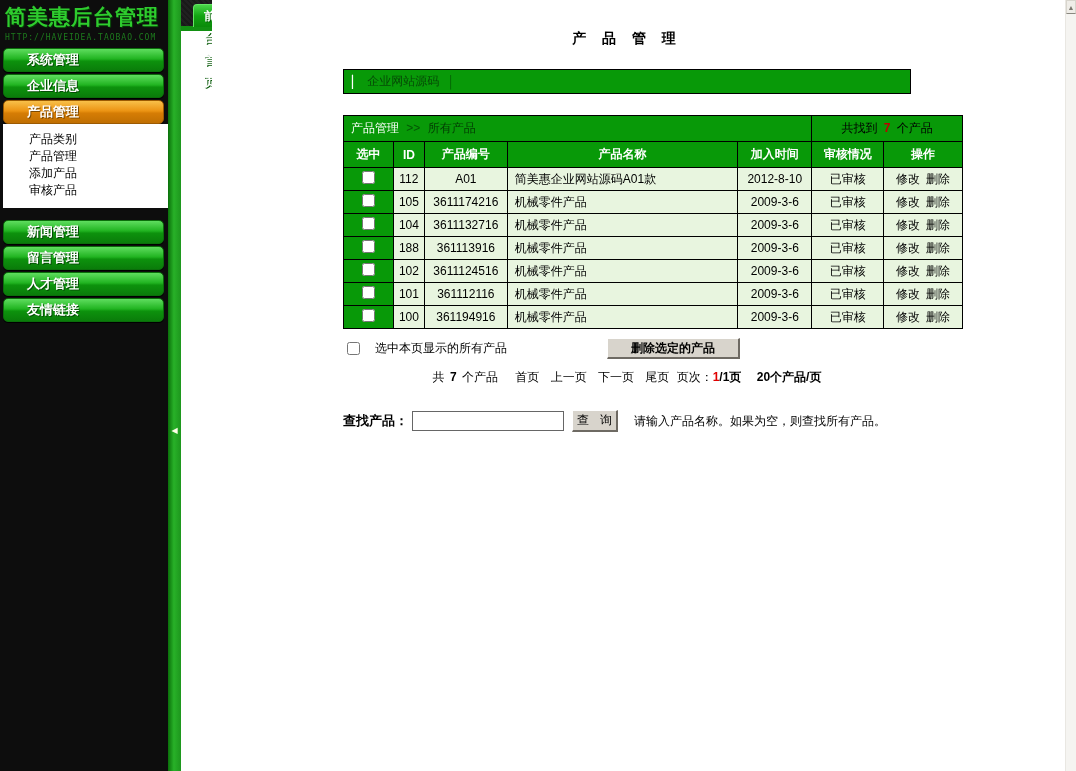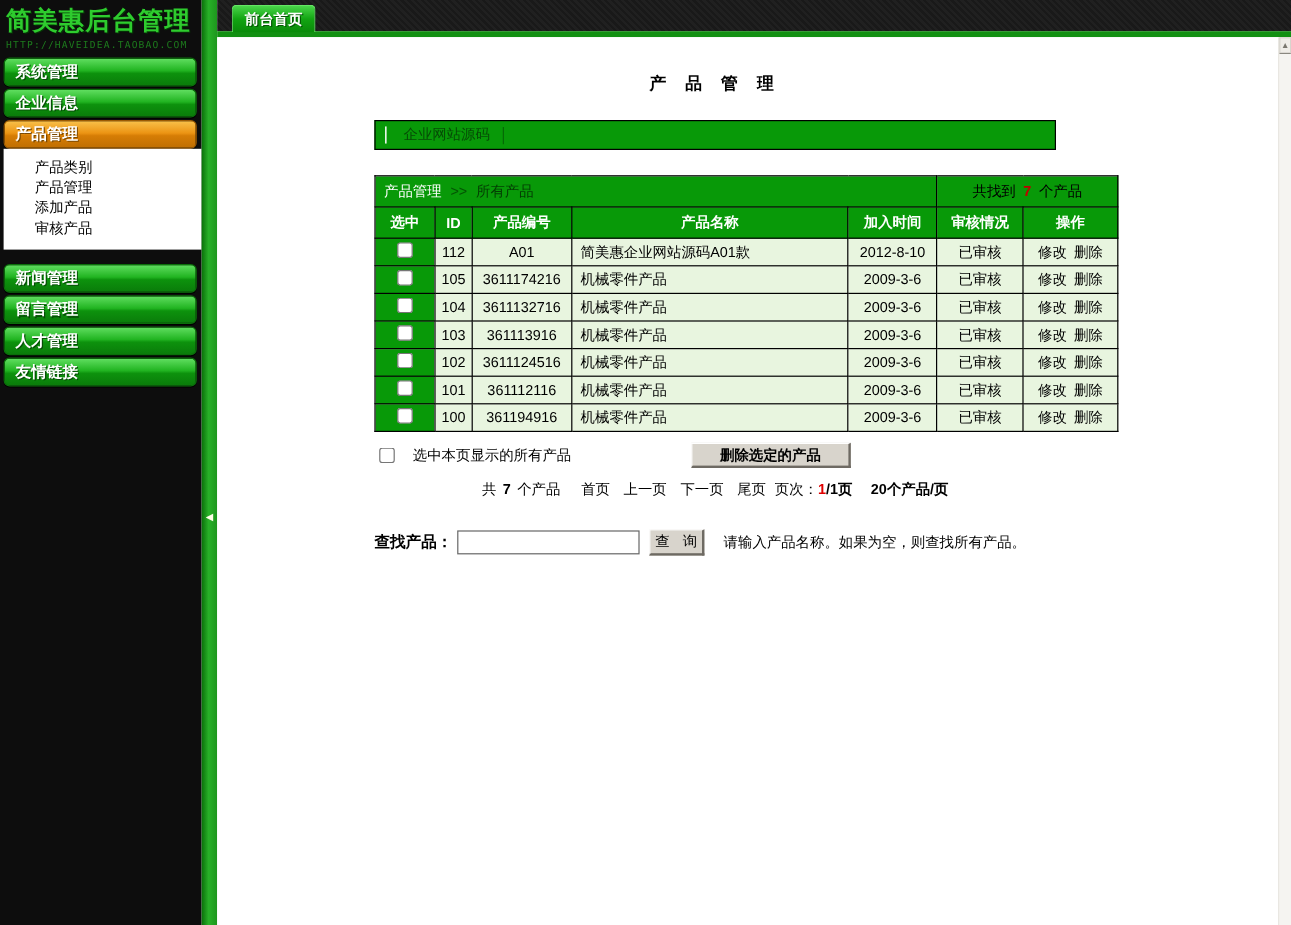--- a/index.html
+++ b/index.html
@@ -17,21 +17,21 @@
   }
   .logo-url {
     font-family:"DejaVu Sans Mono","Liberation Mono",monospace;
     color:#1d7a1d; font-size:8px; letter-spacing:1px; margin-top:2px;
   }
   .side-btn {
     height:24px; margin:2px 4px 0 3px; border-radius:5px;
     background:linear-gradient(#5fdd5f, #21b421 45%, #0d920d 55%, #0a7c0a);
     border:1px solid #0a6e0a; box-shadow:0 1px 0 #000;
     color:#fff; font-size:13px; font-weight:bold; line-height:22px;
-    padding-left:9px; cursor:pointer; text-shadow:1px 1px 0 #064d06;
+    padding-left:23px; cursor:pointer; text-shadow:1px 1px 0 #064d06;
   }
   .side-btn.active {
     background:linear-gradient(#f8c04a, #ec9413 45%, #d67d05 55%, #c06f02);
     border-color:#9c5a02; text-shadow:1px 1px 0 #7c4a02;
   }
   .submenu {
     background:#fff; margin:0 0 0 3px; width:165px; padding:7px 0 9px 0;
   }
   .submenu-item {
     font-size:12px; color:#000; padding:2px 0 2px 26px; line-height:13px; cursor:pointer;
@@ -40,21 +40,21 @@
   
   .strip {
     width:13px; flex:0 0 13px; height:771px; position:relative;
     background:linear-gradient(90deg,#0a6f0a,#28b128 45%,#1d961d);
   }
   .collapse-arrow {
     position:absolute; top:424px; left:1px; width:11px; height:14px;
     color:#ffffe8; font-size:8px; line-height:14px; text-align:center; cursor:pointer;
   }
   
-  .right-col { flex:1 1 auto; display:flex; flex-direction:column; position:relative; }
+  .right-col { flex:1 1 auto; display:flex; flex-direction:row; position:relative; }
   .topbar {
     height:31px; flex:0 0 31px;
     background:
       repeating-linear-gradient(45deg,#202020 0 2px,#191919 2px 4px);
     border-bottom:5px solid #129012; position:relative;
   }
   .fe-tab {
     position:absolute; left:12px; top:4px; height:23px; padding:0 10px;
     background:linear-gradient(#49d449,#12a412 50%,#0a8a0a);
     border:1px solid #64e664; border-bottom:none;
@@ -243,21 +243,21 @@
               <td class="check-cell"><input type="checkbox" style=""></td>
               <td>104</td>
               <td>3611132716</td>
               <td class="name-cell">机械零件产品</td>
               <td>2009-3-6</td>
               <td>已审核</td>
               <td><span class="op-link">修改</span><span class="op-link">删除</span></td>
             </tr>
             <tr class="data-row">
               <td class="check-cell"><input type="checkbox" style=""></td>
-              <td>103</td>
+              <td>188</td>
               <td>361113916</td>
               <td class="name-cell">机械零件产品</td>
               <td>2009-3-6</td>
               <td>已审核</td>
               <td><span class="op-link">修改</span><span class="op-link">删除</span></td>
             </tr>
             <tr class="data-row">
               <td class="check-cell"><input type="checkbox" style=""></td>
               <td>102</td>
               <td>3611124516</td>

